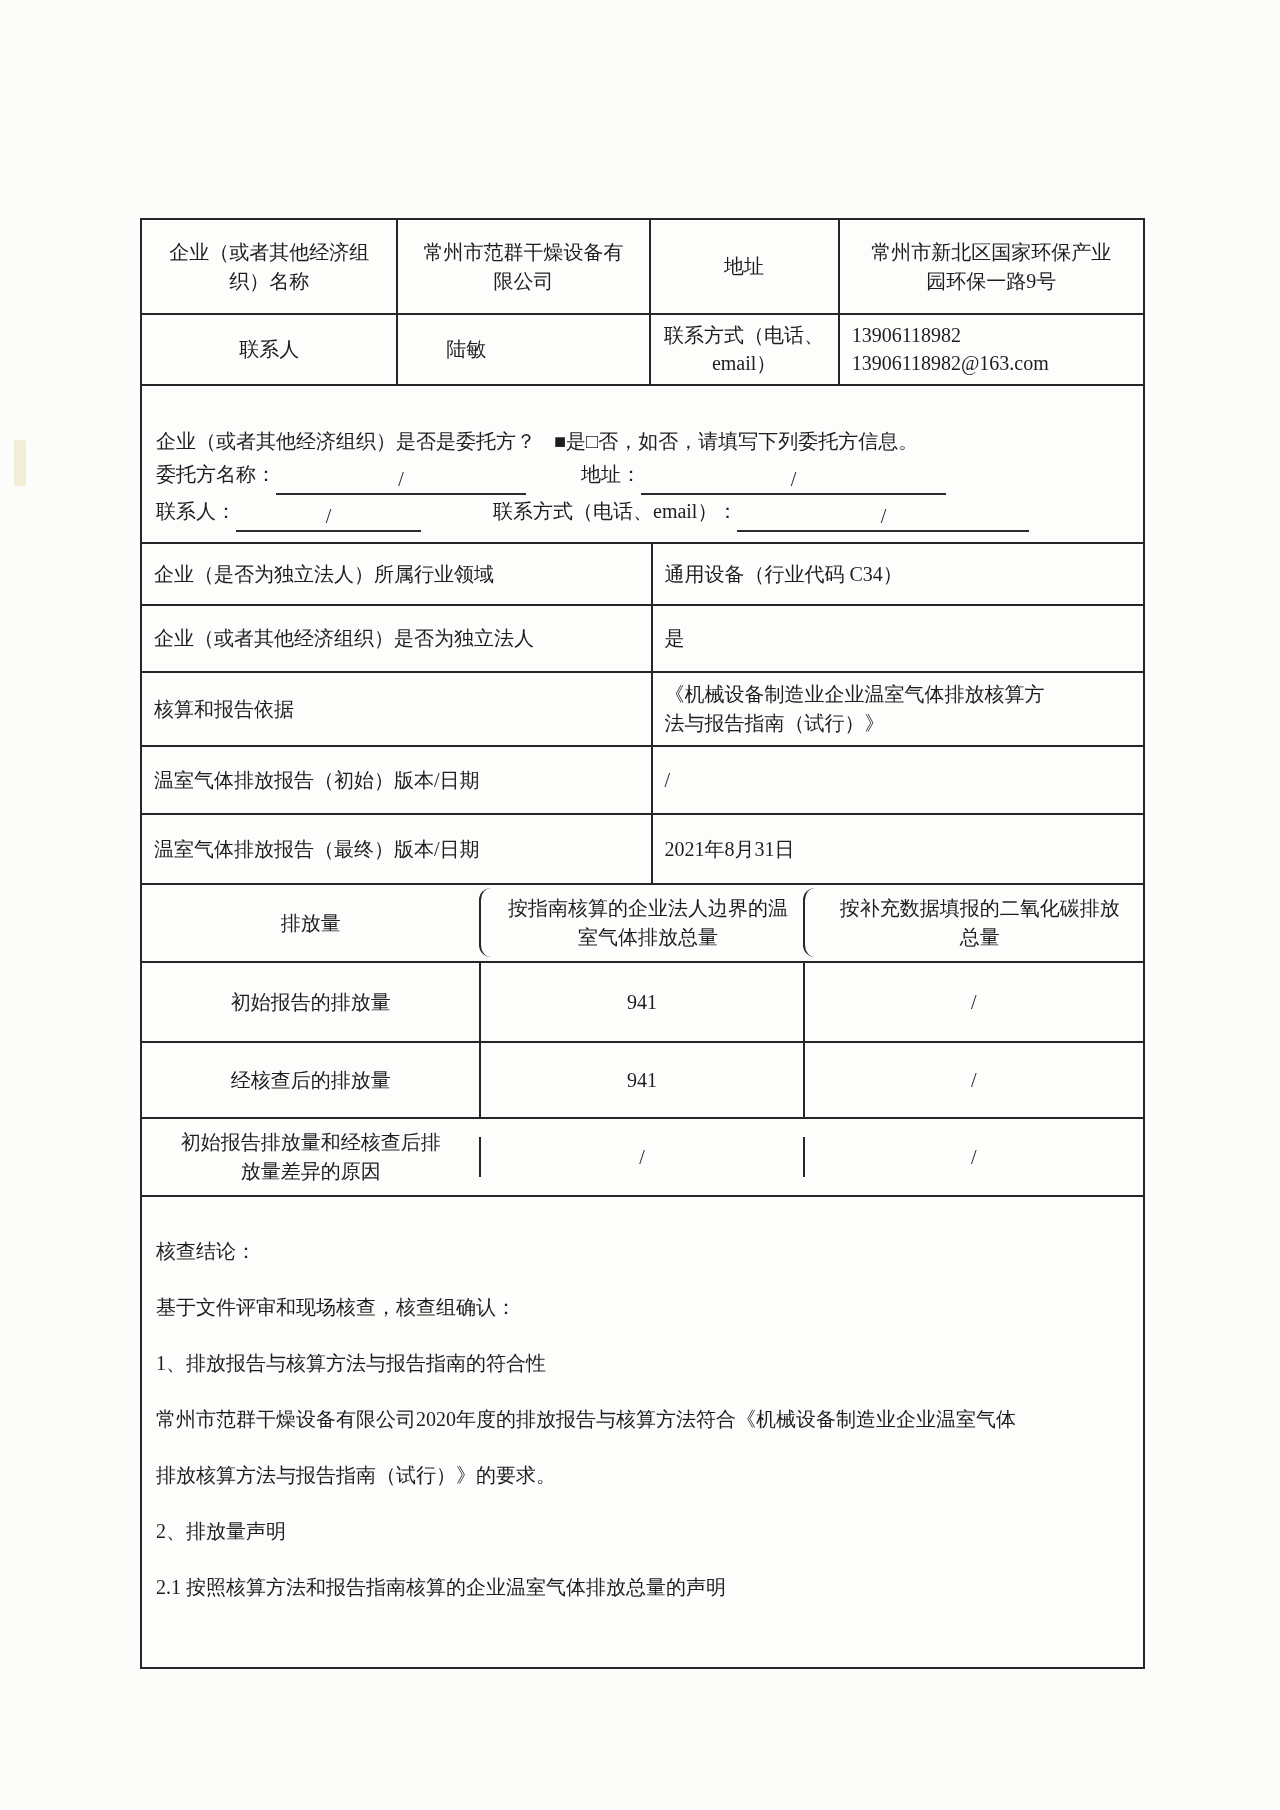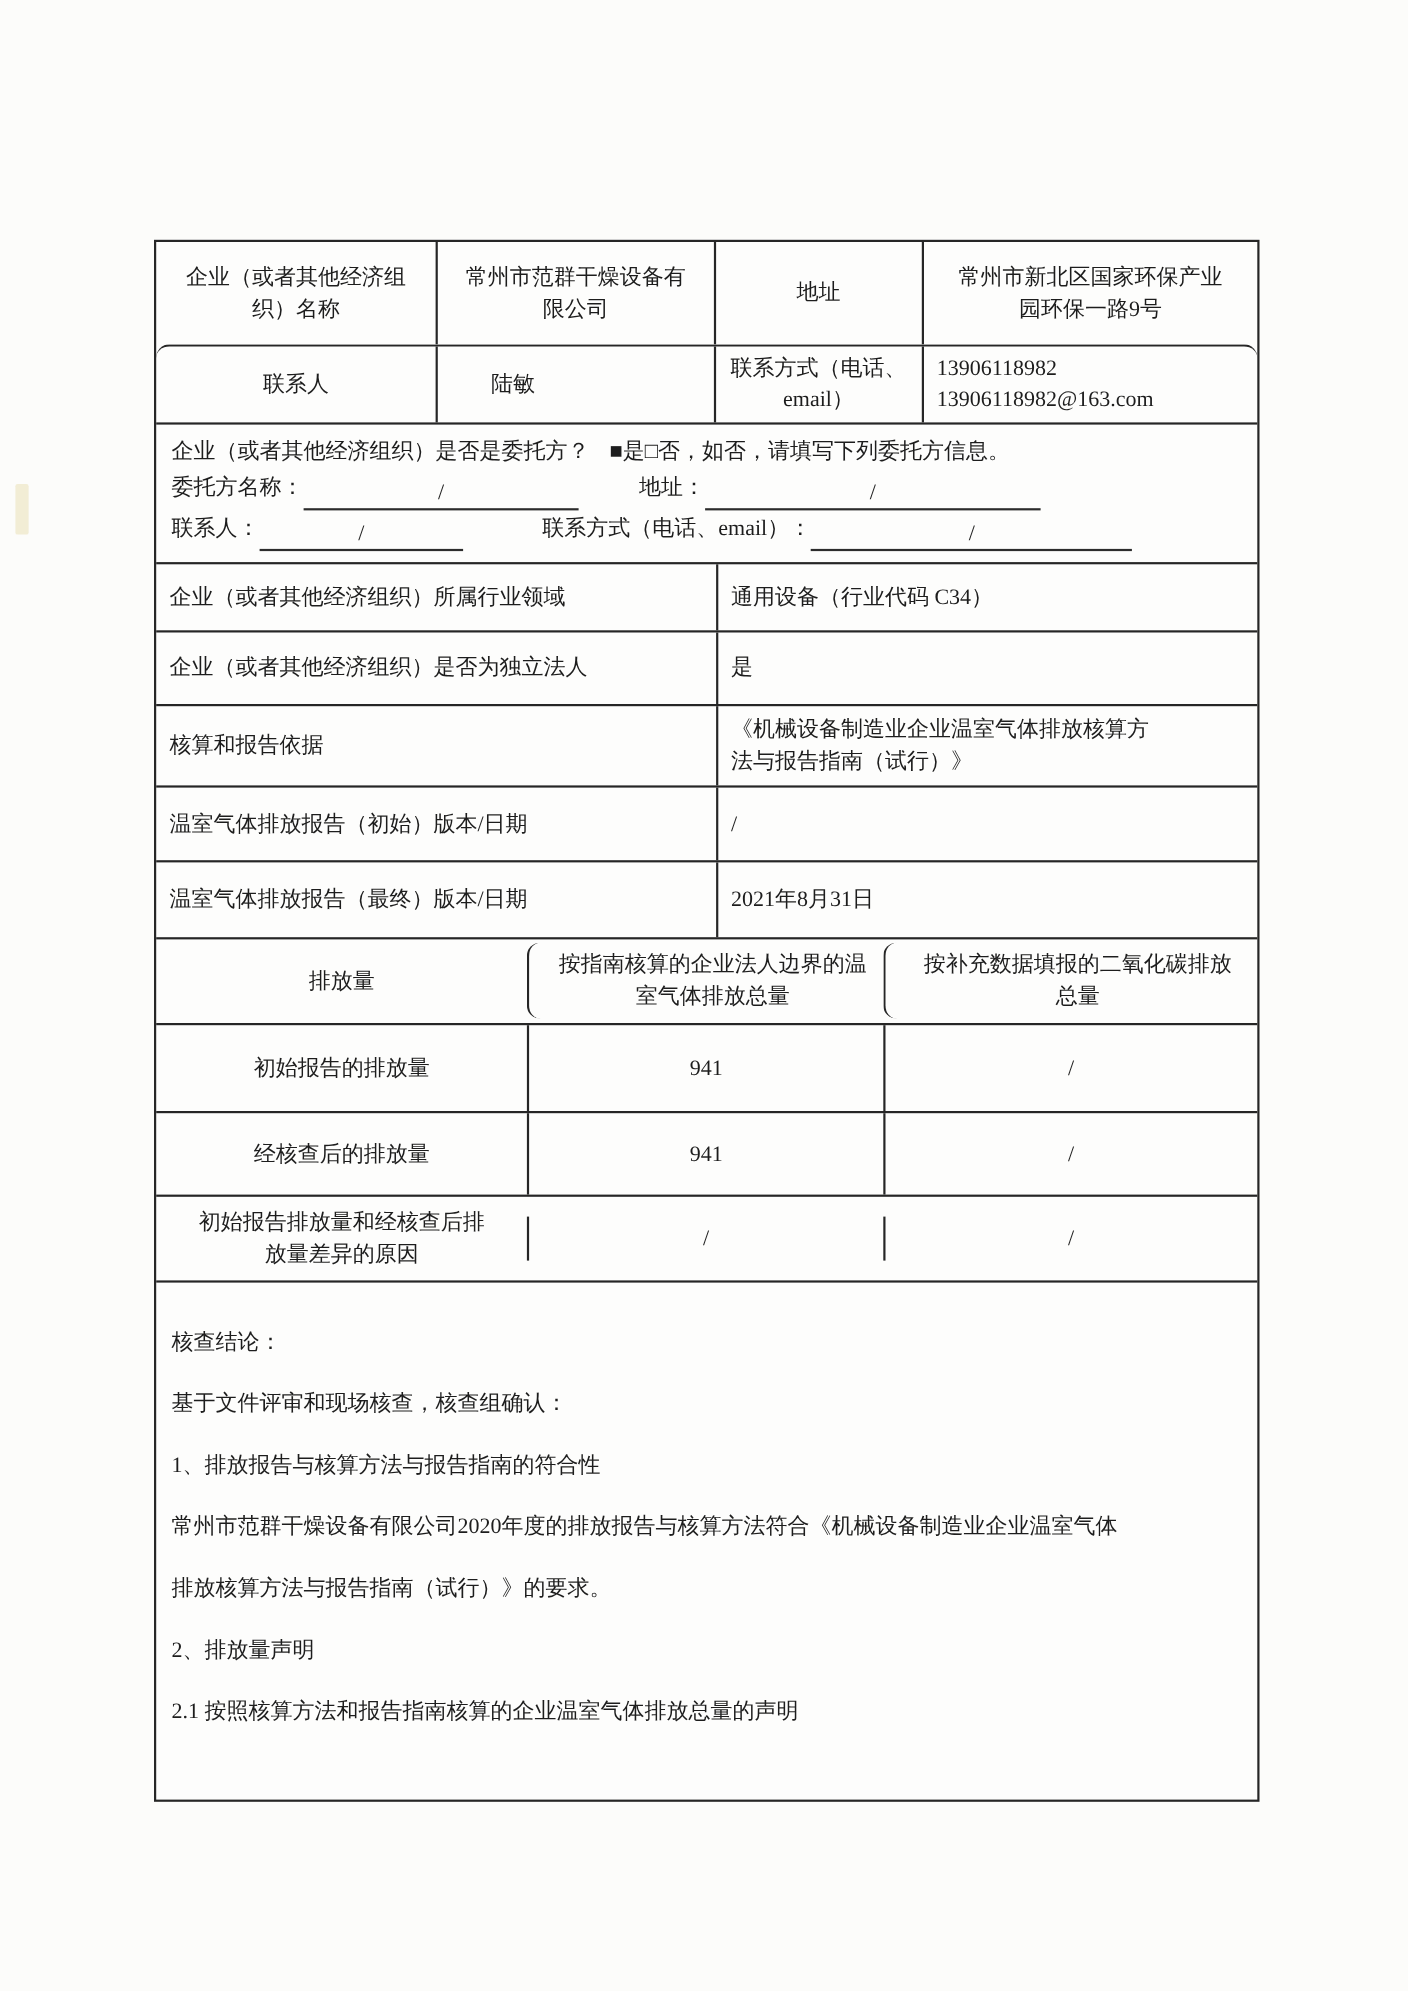--- a/index.html
+++ b/index.html
@@ -38,21 +38,21 @@
     display:flex; flex-direction:column;
     justify-content:center;
     padding:6px 12px;
   }
   .cell:first-child { border-left:none; }
   .tc { align-items:center; text-align:center; }
   .tl { align-items:flex-start; text-align:left; }
 
   
   .c1 { width:25.4%; } .c2 { width:25.2%; } .c3 { width:18.9%; } .c4 { width:30.5%; }
-  .h93 { min-height:93px; } .h66 { min-height:66px;border-radius:12px; }
+  .h93 { min-height:93px; } .h66 { min-height:66px; }
   .pad-wide { padding-left:26px; padding-right:26px; }
   .pad-co   { padding-left:25px; padding-right:25px; }
   .pad-addr { padding-left:28px; padding-right:28px; }
   .indent45 { padding-left:48px; }
 
   
   .delegation { display:block; padding:8px 14px 10px 14px; min-height:96px; }
   .dline { line-height:33px; white-space:nowrap; }
   .uline {
     display:inline-block;
@@ -101,35 +101,35 @@
       <div class="cell c1 tc">联系人</div>
       <div class="cell c2 tl indent45">陆敏</div>
       <div class="cell c3 tc" style="padding-left:8px;padding-right:8px;">联系方式（电话、email）</div>
       <div class="cell c4 tl">
         <span>13906118982</span>
         <span>13906118982@163.com</span>
       </div>
     </div>
 
     <div class="row">
-      <div class="cell delegation tl" style="width:100%;">
+      <div class="cell delegation tl" style="width:100%;margin-top:31px;">
         <div class="dline">
           <span>企业（或者其他经济组织）是否是委托方？</span><span class="ml18">■</span><span>是</span><span>□</span><span>否</span><span>，如否，请填写下列委托方信息。</span>
         </div>
         <div class="dline">
           <span>委托方名称：</span><span class="uline w250"><span>/</span></span><span class="ml55">地址：</span><span class="uline w305"><span>/</span></span>
         </div>
         <div class="dline">
           <span>联系人：</span><span class="uline w185"><span>/</span></span><span class="ml72">联系方式（电话、email）：</span><span class="uline w292"><span>/</span></span>
         </div>
       </div>
     </div>
 
     <div class="row h62">
-      <div class="cell dl tl">企业（或者其他经济组织）所属行业领域</div>
+      <div class="cell dl tl">企业（是否为独立法人）所属行业领域</div>
       <div class="cell dv tl">通用设备（行业代码 C34）</div>
     </div>
     <div class="row h67">
       <div class="cell dl tl">企业（或者其他经济组织）是否为独立法人</div>
       <div class="cell dv tl">是</div>
     </div>
     <div class="row h74">
       <div class="cell dl tl">核算和报告依据</div>
       <div class="cell dv tl">
         <span class="val-basis">《机械设备制造业企业温室气体排放核算方法与报告指南（试行）》</span>

